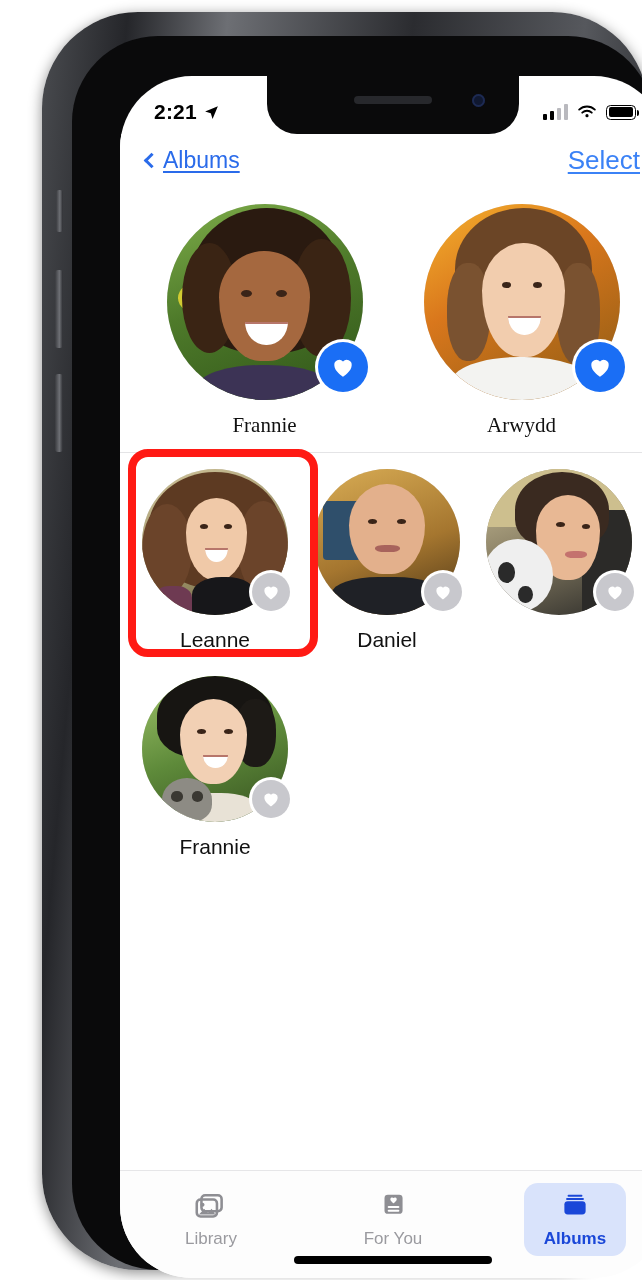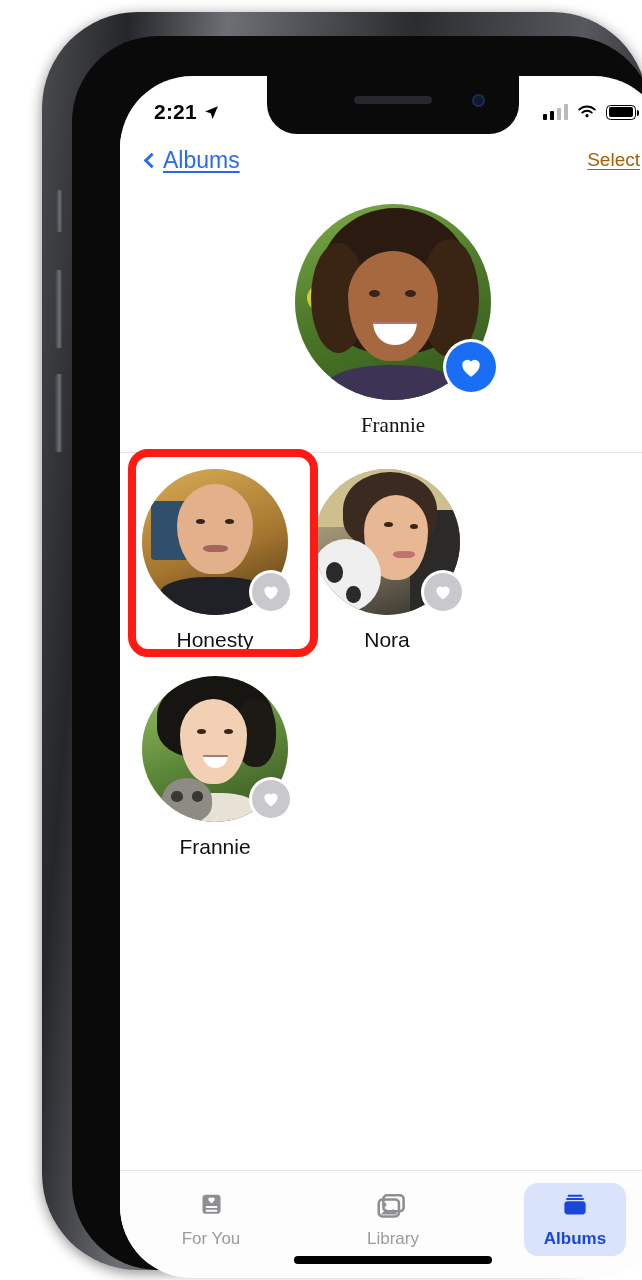--- a/index.html
+++ b/index.html
@@ -137,21 +137,21 @@
     text-decoration: underline; text-underline-offset: 3px;
   }
   .nav-title {
     position: absolute; left: 0; right: 0;
     text-align: center;
     font-size: 23px; font-weight: bold; color: #000;
     pointer-events: none;
   }
   .nav-action {
     margin-left: auto;
-    font-size: 19px; color: #a16207;
+    font-size: 26px; color: #3b82f6;
     text-decoration: underline; text-underline-offset: 3px;
     cursor: pointer;
     z-index: 2;
   }
 
   
   .content { background: #fff; }
   .fav-section { padding: 18px 0 14px 0; }
   .divider { height: 1px; background: #e4e4e6; margin: 0 0 0 0; }
 
@@ -354,48 +354,91 @@
                   </div>
                   <div class="heart-badge badge-lg">
                     <svg viewBox="0 0 24 24">
                       <path d="M12 21s-8-5.2-8-10.4A4.6 4.6 0 0 1 12 7a4.6 4.6 0 0 1 8 3.6C20 15.8 12 21 12 21z" fill="#fff"></path>
                     </svg>
                   </div>
                 </div>
                 <div class="person-name">Frannie</div>
               </div>
 
+              <div class="person">
+                <div class="avatar-wrap">
+                  <div class="avatar avatar-lg">
+                    <div class="ph bg-autumn"></div>
+                    <div class="hair" style="left:16%;top:2%;width:70%;height:62%;background:#6b4526;border-radius:50% 50% 40% 40%"></div>
+                    <div class="hair" style="left:12%;top:30%;width:22%;height:50%;background:#7a5230;border-radius:45%"></div>
+                    <div class="hair" style="right:10%;top:30%;width:22%;height:52%;background:#7a5230;border-radius:45%"></div>
+                    <div class="face skin-d" style="left:30%;top:20%;width:42%;height:58%"></div>
+                    <div class="eye" style="left:40%;top:40%"></div>
+                    <div class="eye" style="left:56%;top:40%"></div>
+                    <div class="mouth-smile" style="left:43%;top:57%;width:17%;height:10%"></div>
+                    <div class="body-tee" style="left:14%;bottom:0;width:72%;height:22%;background:#f3f3f1"></div>
+                  </div>
+                  <div class="heart-badge badge-lg">
+                    <svg viewBox="0 0 24 24">
+                      <path d="M12 21s-8-5.2-8-10.4A4.6 4.6 0 0 1 12 7a4.6 4.6 0 0 1 8 3.6C20 15.8 12 21 12 21z" fill="#fff"></path>
+                    </svg>
+                  </div>
+                </div>
+                <div class="person-name">Arwydd</div>
+              </div>
 
             </div>
           </div>
 
           <div class="divider"></div>
 
           <div class="row row-grid" style="position:relative;">
             <div class="annot" style="left:8px; top:-4px; width:190px; height:208px;"></div>
 
+            <div class="person" style="width:146px;">
+              <div class="avatar-wrap">
+                <div class="avatar avatar-sm">
+                  <div class="ph bg-olive"></div>
+                  <div class="hair" style="left:4%;top:2%;width:92%;height:80%;background:#5d3a22;border-radius:50%"></div>
+                  <div class="hair" style="left:0%;top:24%;width:34%;height:62%;background:#6b442a;border-radius:50%"></div>
+                  <div class="hair" style="right:0%;top:22%;width:34%;height:64%;background:#6b442a;border-radius:50%"></div>
+                  <div class="face skin-b" style="left:30%;top:20%;width:42%;height:56%"></div>
+                  <div class="eye" style="left:40%;top:38%;width:8px;height:5px"></div>
+                  <div class="eye" style="left:56%;top:38%;width:8px;height:5px"></div>
+                  <div class="mouth-smile" style="left:43%;top:54%;width:16%;height:10%"></div>
+                  <div style="position:absolute;left:34%;bottom:0;width:44%;height:26%;background:#17171a;border-radius:46% 46% 0 0"></div>
+                  <div style="position:absolute;left:8%;bottom:0;width:26%;height:20%;background:#6e3a52;border-radius:40% 40% 0 0"></div>
+                </div>
+                <div class="heart-badge badge-sm">
+                  <svg viewBox="0 0 24 24">
+                    <path d="M12 21s-8-5.2-8-10.4A4.6 4.6 0 0 1 12 7a4.6 4.6 0 0 1 8 3.6C20 15.8 12 21 12 21z" fill="#fff"></path>
+                  </svg>
+                </div>
+              </div>
+              <div class="person-name">Leanne</div>
+            </div>
 
             <div class="person" style="width:146px;">
               <div class="avatar-wrap">
                 <div class="avatar avatar-sm">
                   <div class="ph bg-room"></div>
                   <div style="position:absolute;left:6%;top:22%;width:26%;height:40%;background:#2f4f6b;border-radius:4px"></div>
                   <div class="face skin-e" style="left:24%;top:10%;width:52%;height:62%;border-radius:50% 50% 44% 44% / 46% 46% 54% 54%"></div>
                   <div class="eye" style="left:37%;top:34%;width:9px;height:5px"></div>
                   <div class="eye" style="left:57%;top:34%;width:9px;height:5px"></div>
                   <div class="mouth-line" style="left:42%;top:52%;width:17%;height:5%"></div>
                   <div style="position:absolute;left:12%;bottom:0;width:76%;height:26%;background:#1f2126;border-radius:42% 42% 0 0"></div>
                 </div>
                 <div class="heart-badge badge-sm">
                   <svg viewBox="0 0 24 24">
                     <path d="M12 21s-8-5.2-8-10.4A4.6 4.6 0 0 1 12 7a4.6 4.6 0 0 1 8 3.6C20 15.8 12 21 12 21z" fill="#fff"></path>
                   </svg>
                 </div>
               </div>
-              <div class="person-name">Honesty</div>
+              <div class="person-name">Daniel</div>
             </div>
 
             <div class="person" style="width:146px;">
               <div class="avatar-wrap">
                 <div class="avatar avatar-sm">
                   <div class="ph bg-street"></div>
                   <div style="position:absolute;left:0;top:0;width:100%;height:40%;background:#cdbf8e"></div>
                   <div style="position:absolute;right:0;top:28%;width:34%;height:72%;background:#2b2a28"></div>
                   <div class="hair" style="left:20%;top:2%;width:64%;height:52%;background:#3a2a20;border-radius:50% 50% 38% 38%"></div>
                   <div class="face skin-c" style="left:34%;top:18%;width:44%;height:58%"></div>
@@ -405,21 +448,20 @@
                   <div style="position:absolute;left:-2%;bottom:2%;width:48%;height:50%;background:#efefef;border-radius:50%"></div>
                   <div style="position:absolute;left:8%;bottom:22%;width:12%;height:14%;background:#2a2a2a;border-radius:50%"></div>
                   <div style="position:absolute;left:22%;bottom:8%;width:10%;height:12%;background:#2a2a2a;border-radius:50%"></div>
                 </div>
                 <div class="heart-badge badge-sm">
                   <svg viewBox="0 0 24 24">
                     <path d="M12 21s-8-5.2-8-10.4A4.6 4.6 0 0 1 12 7a4.6 4.6 0 0 1 8 3.6C20 15.8 12 21 12 21z" fill="#fff"></path>
                   </svg>
                 </div>
               </div>
-              <div class="person-name">Nora</div>
             </div>
           </div>
 
           <div class="row row-grid" style="padding-top:24px;">
             <div class="person" style="width:146px;">
               <div class="avatar-wrap">
                 <div class="avatar avatar-sm">
                   <div class="ph bg-garden"></div>
                   <div class="hair" style="left:10%;top:0%;width:80%;height:56%;background:#171512;border-radius:50% 50% 36% 36%"></div>
                   <div class="hair" style="right:8%;top:16%;width:28%;height:46%;background:#1d1a16;border-radius:46%"></div>
@@ -442,38 +484,38 @@
             </div>
           </div>
 
         </div>
 
         <div class="tabbar">
 
           <div class="tab">
             <div class="tab-pill">
               <svg class="tab-ico" viewBox="0 0 32 30">
+                <rect x="7" y="3" width="19" height="15" rx="3.5" fill="none" stroke="#8e8e93" stroke-width="2.4"></rect>
+                <rect x="2.6" y="7" width="19" height="16" rx="3.5" fill="none" stroke="#8e8e93" stroke-width="2.4"></rect>
+                <path d="M4.6 21 l5-5 3.6 3.4 3.4-3.6 3.4 5.2z" fill="#8e8e93"></path>
+                <circle cx="8" cy="12" r="1.9" fill="#8e8e93"></circle>
+              </svg>
+              <span class="tab-label">Library</span>
+            </div>
+          </div>
+
+          <div class="tab">
+            <div class="tab-pill">
+              <svg class="tab-ico" viewBox="0 0 32 30">
                 <rect x="8" y="2.5" width="17" height="18" rx="3.2" fill="#8e8e93"></rect>
                 <path d="M16.5 10.5s-3-2-3-3.8a1.7 1.7 0 0 1 3-1 1.7 1.7 0 0 1 3 1c0 1.8-3 3.8-3 3.8z" fill="#fff"></path>
                 <rect x="11" y="13" width="11" height="2" rx="1" fill="#fff"></rect>
                 <rect x="11" y="16.6" width="11" height="2" rx="1" fill="#fff"></rect>
               </svg>
               <span class="tab-label">For You</span>
-            </div>
-          </div>
-
-          <div class="tab">
-            <div class="tab-pill">
-              <svg class="tab-ico" viewBox="0 0 32 30">
-                <rect x="7" y="3" width="19" height="15" rx="3.5" fill="none" stroke="#8e8e93" stroke-width="2.4"></rect>
-                <rect x="2.6" y="7" width="19" height="16" rx="3.5" fill="none" stroke="#8e8e93" stroke-width="2.4"></rect>
-                <path d="M4.6 21 l5-5 3.6 3.4 3.4-3.6 3.4 5.2z" fill="#8e8e93"></path>
-                <circle cx="8" cy="12" r="1.9" fill="#8e8e93"></circle>
-              </svg>
-              <span class="tab-label">Library</span>
             </div>
           </div>
 
           <div class="tab tab-active">
             <div class="tab-pill">
               <svg class="tab-ico" viewBox="0 0 32 30">
                 <rect x="9" y="2.5" width="14" height="1.8" rx="0.9" fill="#1a47d8"></rect>
                 <rect x="7.6" y="5.6" width="16.8" height="1.8" rx="0.9" fill="#1a47d8"></rect>
                 <rect x="6" y="8.6" width="20" height="12.4" rx="3.2" fill="#1a47d8"></rect>
               </svg>

